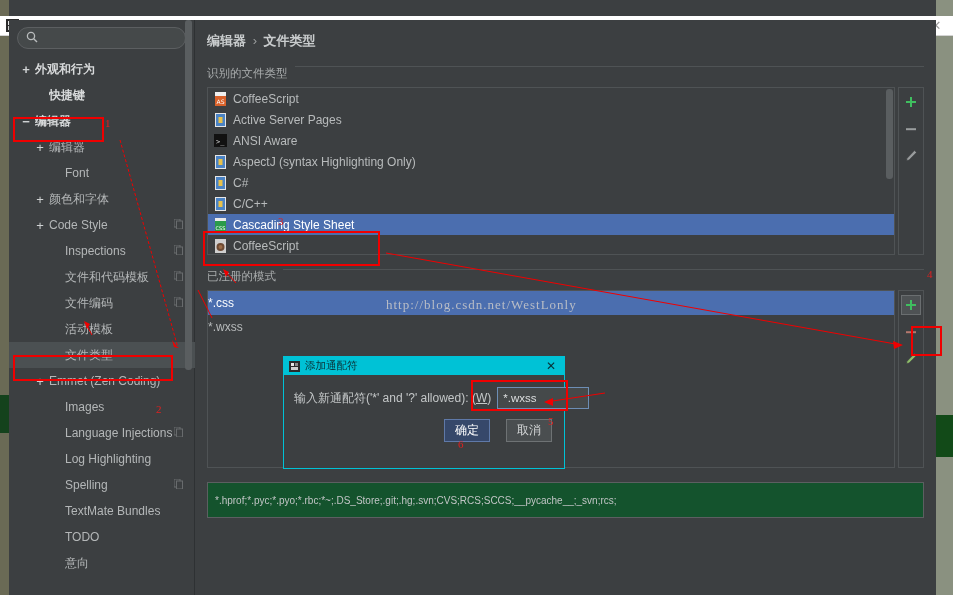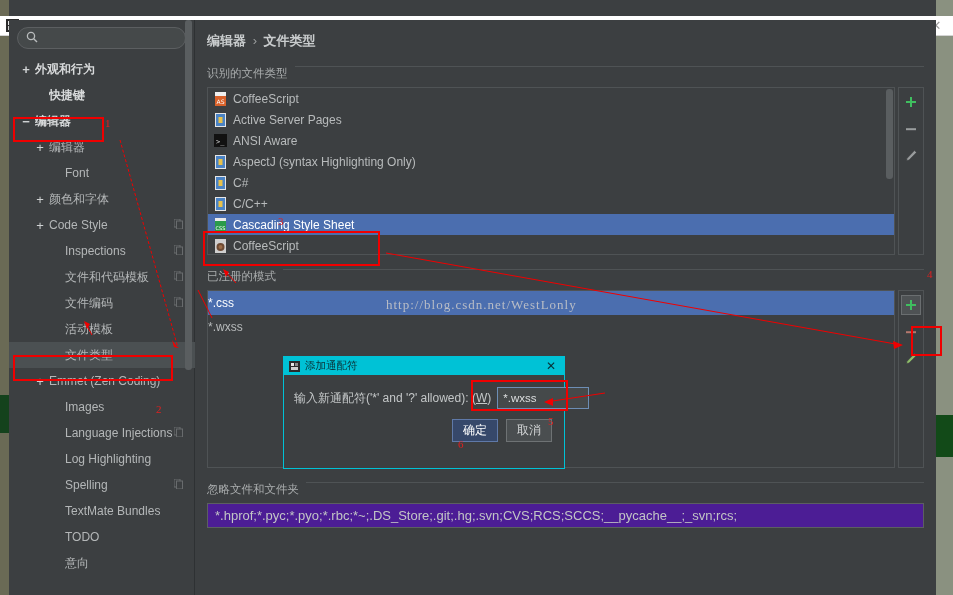--- a/index.html
+++ b/index.html
@@ -156,22 +156,22 @@
   .tool-btn {
     width: 20px; height: 20px; display: flex; align-items: center;
     justify-content: center; cursor: pointer;
   }
   .tool-btn.framed {
     background: #4e5254; border: 1px solid #6a6e70;
   }
 
   
   .ignore-input {
-    height: 25px; background: #4c1d95; border: 1px solid #5c5f61;
-    color: #c2c5c6; font-size: 13px; padding: 0 7px; width: 100%;
+    height: 36px; background: #14532d; border: 1px solid #5c5f61;
+    color: #c2c5c6; font-size: 10px; padding: 0 7px; width: 100%;
     outline: none; font-family: "Liberation Sans", sans-serif;
   }
 
   
   .watermark {
     position: absolute; font-family: "Liberation Serif", serif;
     font-size: 13px; color: #b9bdc6; letter-spacing: 1px;
     pointer-events: none;
   }
 
@@ -197,21 +197,21 @@
   .modal-body { padding: 12px 10px 0 10px; display: flex; align-items: center; }
   .modal-label { font-size: 12px; color: #c4c7c8; white-space: nowrap; }
   .modal-label u { text-decoration: underline; }
   .modal-input {
     margin-left: 6px; width: 92px; height: 22px; background: #45494a;
     border: 1px solid #6d8eb5; color: #dcdedf; font-size: 11.5px;
     padding: 0 5px; outline: none;
     font-family: "Liberation Sans", sans-serif;
   }
   .modal-buttons {
-    display: flex; justify-content: flex-end; gap: 8px;
+    display: flex; justify-content: flex-end; gap: 16px;
     padding: 10px 12px 0 0;
   }
   .btn {
     min-width: 46px; height: 23px; font-size: 12px; cursor: pointer;
     border: 1px solid #6e7274; background: #4a4e50; color: #d4d6d7;
     font-family: "Liberation Sans", sans-serif;
   }
   .btn.primary { background: #36486a; border-color: #5f79a8; color: #ffffff; }
 
   
@@ -508,24 +508,20 @@
               <div class="tool-btn">
                 <svg width="14" height="14" viewBox="0 0 14 14">
                   <path d="M10.5 1.6 L12.4 3.5 L5 11 L2.6 11.6 L3.2 9.2 Z" fill="#8fbf6a" stroke="#3c3f41" stroke-width="0.5"></path>
                 </svg>
               </div>
             </div>
         </div>
       </div>
 
       <div class="section" style="margin-top:14px;">
-        <div class="section-head">
-          <span>忽略文件和文件夹</span>
-          <span class="rule"></span>
-        </div>
         <input class="ignore-input" type="text" value="*.hprof;*.pyc;*.pyo;*.rbc;*~;.DS_Store;.git;.hg;.svn;CVS;RCS;SCCS;__pycache__;_svn;rcs;" style="">
       </div>
     </div>
   </div>
 
   <div class="modal">
     <div class="modal-title">
       <span class="m-ic">
         <svg width="9" height="9" viewBox="0 0 9 9">
           <rect x="0" y="0" width="9" height="9" fill="#2b2b2b"></rect>

